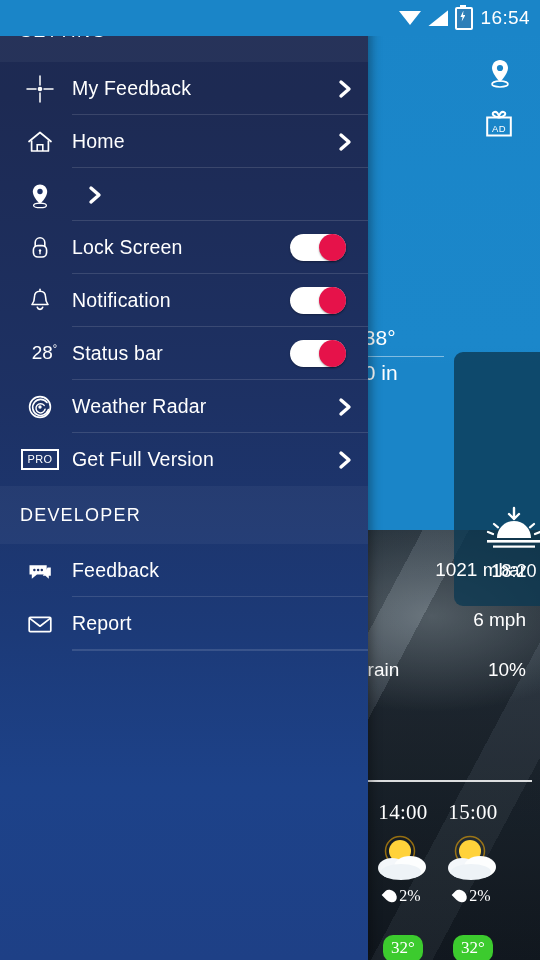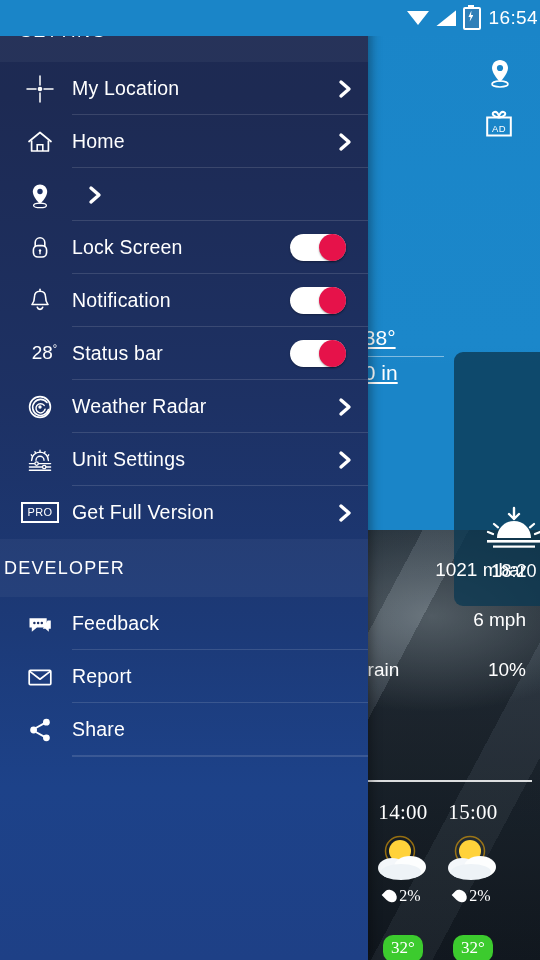--- a/index.html
+++ b/index.html
@@ -29,21 +29,21 @@
       linear-gradient(118deg, rgba(255,255,255,.10) 0 6%, rgba(0,0,0,0) 6% 14%,
                       rgba(255,255,255,.07) 14% 19%, rgba(0,0,0,.12) 19% 30%,
                       rgba(255,255,255,.05) 30% 36%, rgba(0,0,0,.10) 36% 55%,
                       rgba(255,255,255,.08) 55% 61%, rgba(0,0,0,.14) 61% 78%,
                       rgba(255,255,255,.04) 78% 86%, rgba(0,0,0,.10) 86% 100%);
   }
 
   
   #statusbar{position:absolute;top:0;left:0;right:0;height:36px;
     background:#1a85c8;display:flex;align-items:center;justify-content:flex-end;
-    padding-right:2px;gap:7px;z-index:40;}
+    padding-right:10px;gap:7px;z-index:40;}
   #statusbar .clock{color:#fff;font-size:19px;letter-spacing:.4px;}
 
   .wifi-ico{width:22px;height:16px;position:relative;}
   .wifi-ico:before{content:"";position:absolute;left:0;top:1px;
     width:0;height:0;border-left:11px solid transparent;border-right:11px solid transparent;
     border-top:14px solid #fff;}
   .sig-ico{width:20px;height:16px;background:#fff;
     clip-path:polygon(100% 0,100% 100%,0 100%);}
   .bat-ico{width:14px;height:19px;border:2px solid #fff;border-radius:2px;position:relative;background:#2f7fb8;}
   .bat-ico:before{content:"";position:absolute;top:-4px;left:3px;width:6px;height:2px;background:#fff;}
@@ -57,21 +57,21 @@
 
   svg.ic{display:block;}
 
   
   #arc{position:absolute;left:-160px;top:200px;width:460px;height:460px;
     border:9px solid #fff;border-radius:50%;box-sizing:border-box;z-index:12;}
 
   
   #readouts{position:absolute;left:352px;top:322px;width:120px;z-index:14;color:#fff;}
   #readouts .rrow{display:flex;align-items:center;gap:6px;font-size:21px;
-    padding:4px 0 6px 0;text-decoration:underline;}
+    padding:4px 0 6px 0;}
   #readouts .rsep{height:1px;background:rgba(255,255,255,.45);width:82px;margin-left:10px;}
   .rlbl{opacity:.95;}
 
   
   #sun-card{position:absolute;left:454px;top:352px;width:120px;height:230px;
     background:rgba(12,56,82,.78);border-radius:9px;z-index:10;
     display:flex;flex-direction:column;align-items:center;justify-content:flex-end;
     padding-bottom:24px;color:#fff;}
   #sun-card .sun-time{font-size:18px;margin-top:11px;}
 
@@ -93,21 +93,21 @@
   #hourly .htemp{margin-top:30px;display:flex;justify-content:center;}
   #hourly .badge{background:#3ccb2e;color:#fff;font-size:17px;border-radius:10px;padding:3px 8px 4px 8px;}
 
   
   #drawer{position:absolute;left:0;top:0;width:368px;height:960px;z-index:30;
     background:linear-gradient(180deg,#1e2a52 0%,#1d2a53 10%,#1d3164 42%,#1c3a78 66%,#1d4289 82%,#1e4086 100%);
     box-shadow:3px 0 10px rgba(0,0,0,.35);overflow:hidden;}
   #drawer .hdr{height:62px;display:flex;align-items:center;padding-left:20px;
     background:rgba(255,255,255,.045);}
   #drawer .hdr .title{color:#fff;font-size:18px;letter-spacing:1.2px;}
-  #drawer .sec-hdr{height:58px;display:flex;align-items:center;padding-left:4px;
+  #drawer .sec-hdr{height:58px;display:flex;align-items:center;padding-left:20px;
     background:rgba(255,255,255,.045);}
   #drawer .sec-hdr .title{color:#fff;font-size:18px;letter-spacing:1.2px;}
 
   .row{height:53px;display:flex;align-items:center;position:relative;padding-left:8px;}
   .row .ic-wrap{width:64px;display:flex;align-items:center;justify-content:center;color:#fff;flex:none;}
   .row .lbl{color:#fff;font-size:19.5px;flex:1;letter-spacing:.2px;}
   .row .sep{position:absolute;left:72px;right:0;bottom:0;height:1px;background:rgba(255,255,255,.13);}
   .row .chev{width:46px;flex:none;display:flex;align-items:center;justify-content:center;color:#fff;}
   .chev svg{display:block;}
   .temp-ic{font-size:19px;color:#fff;margin-left:9px;}
@@ -239,21 +239,21 @@
       <span class="title">SETTING</span>
     </div>
 
     <div class="row">
       <span class="ic-wrap">
         <svg class="ic" width="30" height="30" viewBox="0 0 30 30">
           <path d="M15 2v9M15 19v9M2 15h9M19 15h9" stroke="#fff" stroke-width="1.5" stroke-linecap="round"></path>
           <circle cx="15" cy="15" r="2.3" fill="#fff"></circle>
         </svg>
       </span>
-      <span class="lbl">My Location</span>
+      <span class="lbl">My Feedback</span>
       <span class="chev">
         <svg class="ic" width="16" height="20" viewBox="0 0 16 20">
             <path d="M4 3l8 7-8 7" fill="none" stroke="#fff" stroke-width="3.4" stroke-linecap="round" stroke-linejoin="round"></path>
           </svg>
       </span>
       <i class="sep"></i>
     </div>
 
     <div class="row">
       <span class="ic-wrap">
@@ -342,41 +342,20 @@
       </span>
       <span class="lbl">Weather Radar</span>
       <span class="chev">
         <svg class="ic" width="16" height="20" viewBox="0 0 16 20">
             <path d="M4 3l8 7-8 7" fill="none" stroke="#fff" stroke-width="3.4" stroke-linecap="round" stroke-linejoin="round"></path>
           </svg>
       </span>
       <i class="sep"></i>
     </div>
 
-    <div class="row">
-      <span class="ic-wrap">
-        <svg class="ic" width="30" height="30" viewBox="0 0 30 30">
-          <g fill="none" stroke="#fff" stroke-width="1.4" stroke-linecap="round">
-            <path d="M6.6 15.5a8.4 8.4 0 0 1 16.8 0"></path>
-            <path d="M7.4 11.3l-1.1-1.5M10.6 8.4l-.6-1.8M15 7.2V5.3M19.4 8.4l.6-1.8M22.6 11.3l1.1-1.5"></path>
-            <path d="M11 15.2a4 4 0 0 1 8 0"></path>
-            <path d="M4.4 18.6h21.2M4.4 22h21.2M4.4 25.2h21.2"></path>
-          </g>
-          <circle cx="11.6" cy="18.6" r="1.7" fill="#1d3164" stroke="#fff" stroke-width="1.3"></circle>
-          <circle cx="19.2" cy="22" r="1.7" fill="#1d3164" stroke="#fff" stroke-width="1.3"></circle>
-        </svg>
-      </span>
-      <span class="lbl">Unit Settings</span>
-      <span class="chev">
-        <svg class="ic" width="16" height="20" viewBox="0 0 16 20">
-            <path d="M4 3l8 7-8 7" fill="none" stroke="#fff" stroke-width="3.4" stroke-linecap="round" stroke-linejoin="round"></path>
-          </svg>
-      </span>
-      <i class="sep"></i>
-    </div>
 
     <div class="row">
       <span class="ic-wrap">
         <span class="pro-box">PRO</span>
       </span>
       <span class="lbl">Get Full Version</span>
       <span class="chev">
         <svg class="ic" width="16" height="20" viewBox="0 0 16 20">
             <path d="M4 3l8 7-8 7" fill="none" stroke="#fff" stroke-width="3.4" stroke-linecap="round" stroke-linejoin="round"></path>
           </svg>
@@ -405,32 +384,20 @@
       <span class="ic-wrap">
         <svg class="ic" width="30" height="30" viewBox="0 0 30 30">
           <rect x="4.2" y="8.4" width="21.6" height="14.2" rx="1.2" fill="none" stroke="#fff" stroke-width="1.7"></rect>
           <path d="M4.8 9.4L15 17.2 25.2 9.4" fill="none" stroke="#fff" stroke-width="1.7" stroke-linejoin="round"></path>
         </svg>
       </span>
       <span class="lbl">Report</span>
       <i class="sep"></i>
     </div>
 
-    <div class="row">
-      <span class="ic-wrap">
-        <svg class="ic" width="30" height="30" viewBox="0 0 30 30">
-          <path d="M19.6 8.2L10.8 13M10.8 17l8.8 4.8" stroke="#fff" stroke-width="1.9"></path>
-          <circle cx="21.4" cy="7.2" r="3.4" fill="#fff"></circle>
-          <circle cx="8.6" cy="15" r="3.4" fill="#fff"></circle>
-          <circle cx="21.4" cy="22.8" r="3.4" fill="#fff"></circle>
-        </svg>
-      </span>
-      <span class="lbl">Share</span>
-      <i class="sep"></i>
-    </div>
 
     <div class="filler">
       <i class="sep"></i>
     </div>
   </div>
 
   <div id="statusbar">
     <span class="wifi-ico"></span>
     <span class="sig-ico"></span>
     <span class="bat-ico"></span>

